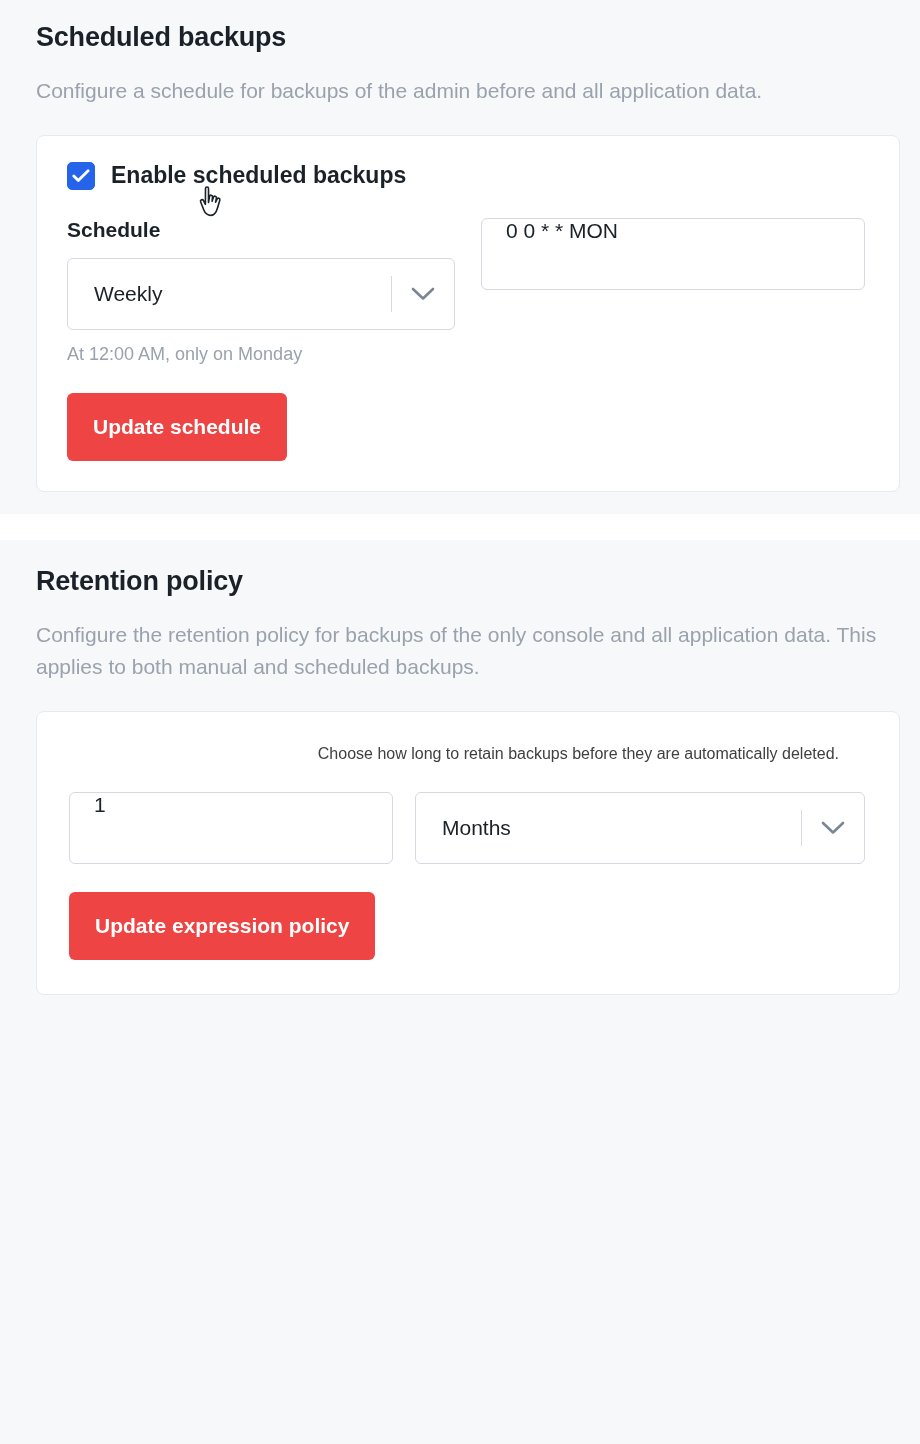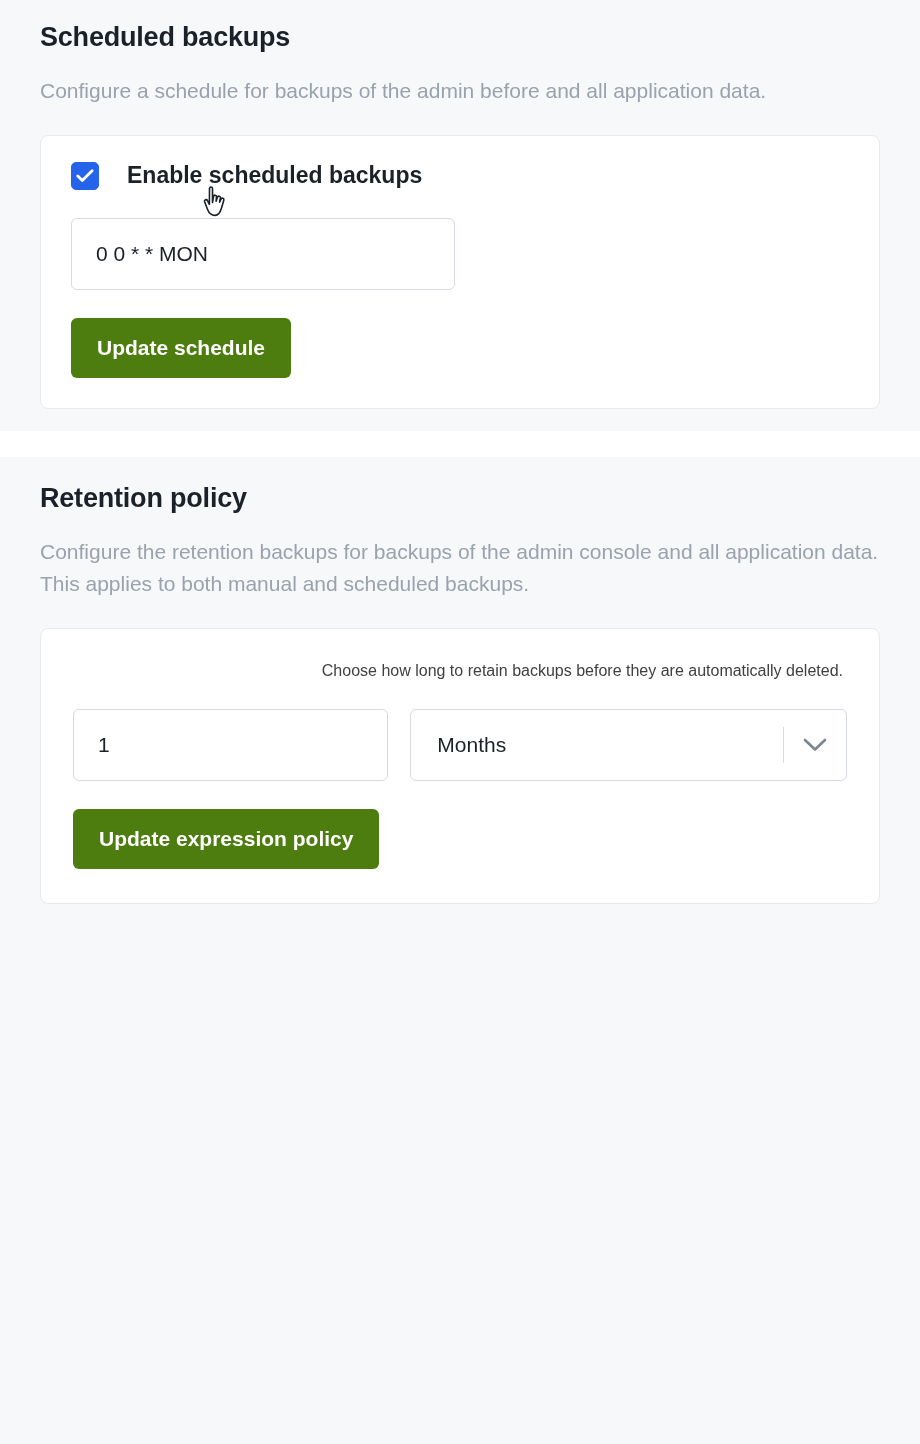--- a/index.html
+++ b/index.html
@@ -17,21 +17,22 @@
   }
 
   .page {
     width: 920px;
     display: flex;
     flex-direction: column;
   }
 
   .section {
     background: #f7f8fa;
-    padding: 0 40px;
+    padding: 0 20px;
+    margin-left: 16px;
   }
   .section.first { padding-top: 22px; padding-bottom: 22px; }
   .section.second { padding-top: 26px; padding-bottom: 30px; }
 
   .section-gap {
     height: 26px;
     background: #ffffff;
   }
 
   h2.section-title {
@@ -54,21 +55,21 @@
     background: #ffffff;
     border: 1px solid #e7eaee;
     border-radius: 8px;
     padding: 26px 30px 30px 30px;
   }
 
   
   .checkbox-row {
     display: flex;
     align-items: center;
-    gap: 28px;
+    gap: 16px;
     margin-bottom: 28px;
     position: relative;
   }
   .checkbox {
     width: 28px;
     height: 28px;
     border-radius: 5px;
     background: #2563eb;
     border: 1px solid #2563eb;
     display: flex;
@@ -125,45 +126,45 @@
     align-items: center;
     justify-content: center;
   }
 
   .text-input {
     height: 72px;
     background: #fff;
     border: 1px solid #d5dae1;
     border-radius: 6px;
     display: flex;
-    align-items: center;
+    align-items: flex-start;
     padding: 0 24px;
     font-size: 21px;
     color: #1b2128;
   }
 
   .helper {
     font-size: 18px;
     color: #9aa2ad;
     margin-top: 14px;
     margin-bottom: 0;
   }
 
   .btn-primary {
     display: inline-flex;
     align-items: center;
     justify-content: center;
-    background: #4d7c0f;
+    background: #ef4444;
     color: #ffffff;
     font-size: 21px;
     font-weight: bold;
     border: none;
     border-radius: 6px;
     padding: 0 26px;
-    height: 60px;
+    height: 68px;
     cursor: pointer;
     margin-top: 28px;
     font-family: "Liberation Sans", sans-serif;
   }
 
   
   .card.retention {
     padding: 30px 32px 34px 32px;
   }
   .retention-note {
@@ -211,37 +212,50 @@
         <span class="checkbox-label">Enable scheduled backups</span>
 
         <span class="cursor" style="left:128px; top:22px;">
           <svg width="40" height="46" viewBox="0 0 40 46" aria-hidden="true">
             <path d="M10.5 4.5 c0-2 3-2 3 0 l0 14 1-6 c0.3-2 3.2-1.6 3 0.4 l-0.4 4.4 1.3-4 c0.5-1.9 3.4-1.3 3 0.7 l-0.8 4.2 1.4-3 c0.7-1.8 3.4-0.9 2.8 1 l-2.2 7.6 c-1.1 3.8-2.6 7.6-6.6 7.6 -4.2 0-6-2.2-7.3-5.6 l-3.1-8 c-0.7-1.8 2-3 2.9-1.2 l1.9 3.7 z" fill="#ffffff" stroke="#1b2128" stroke-width="1.6" stroke-linejoin="round"></path>
           </svg>
         </span>
       </div>
 
       <div class="fields-row">
+        <div class="field schedule">
+          <span class="field-label">Schedule</span>
+          <div class="select">
+            <span class="value">Weekly</span>
+            <span class="divider"></span>
+            <span class="chev">
+              <svg width="26" height="16" viewBox="0 0 26 16" aria-hidden="true">
+                <path d="M3 3 L13 12.5 L23 3" fill="none" stroke="#7b8694" stroke-width="2.6" stroke-linecap="round" stroke-linejoin="round"></path>
+              </svg>
+            </span>
+          </div>
+          <p class="helper">At 12:00 AM, only on Monday</p>
+        </div>
 
         <div class="field cron">
           <div class="text-input">
             <span>0 0 * * MON</span>
           </div>
         </div>
       </div>
 
       <button class="btn-primary">Update schedule</button>
     </div>
   </div>
 
   <div class="section-gap"></div>
 
   <div class="section second">
     <h2 class="section-title">Retention policy</h2>
-    <p class="section-desc">Configure the retention backups for backups of the admin console and all application data. This applies to both manual and scheduled backups.</p>
+    <p class="section-desc">Configure the retention policy for backups of the only console and all application data. This applies to both manual and scheduled backups.</p>
 
     <div class="card retention">
       <p class="retention-note">Choose how long to retain backups before they are automatically deleted.</p>
 
       <div class="retention-row">
         <div class="text-input retention-number">
           <span>1</span>
         </div>
 
         <div class="select retention-unit">

